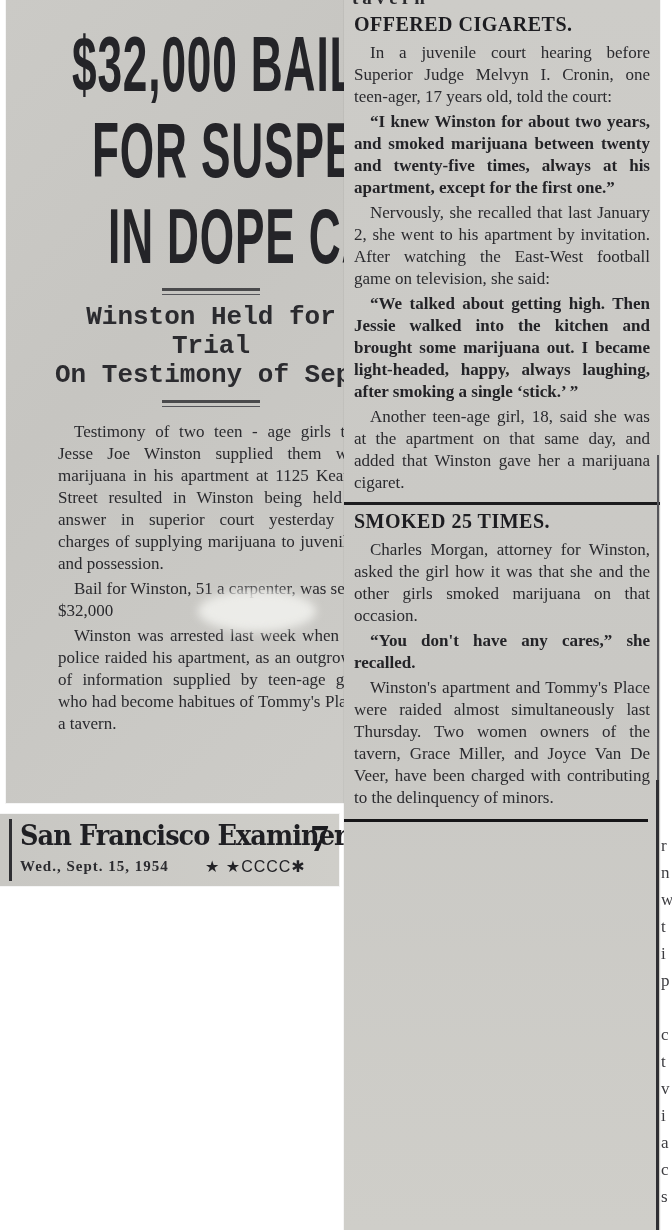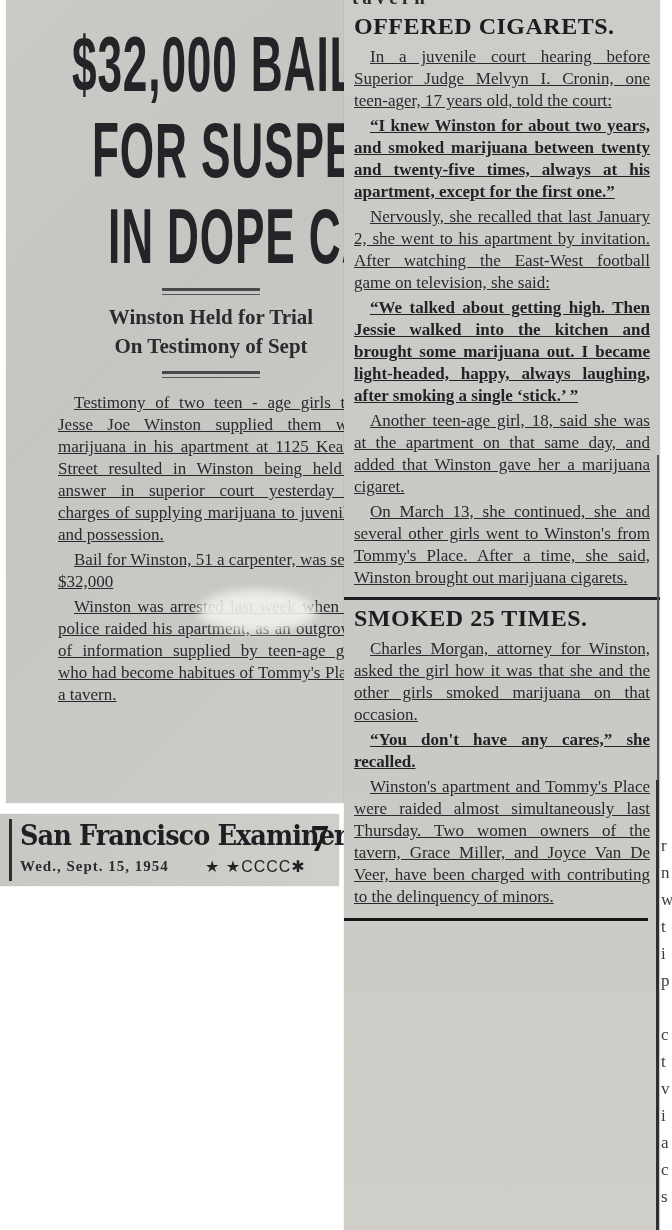--- a/index.html
+++ b/index.html
@@ -33,28 +33,28 @@
   .hl-1 { margin-left:26px; margin-top:20px; }
   .hl-2 { margin-left:46px; }
   .hl-3 { margin-left:62px; }
 
   .double-rule {
     width:98px; margin:10px auto 8px auto; height:3px;
     border-top:3px solid #4a4a4c; border-bottom:1px solid #55555a;
   }
 
   .subhead {
-    text-align:center; font-family:Liberation Serif, serif;
-    font-weight:700; font-size:21px; line-height:29px; color:#2b2b2f;
+    text-align:center; font-family:Liberation Mono, monospace;
+    font-weight:700; font-size:26px; line-height:29px; color:#2b2b2f;
   }
 
   .body-text { padding:6px 10px 0 12px; color:#2a2a2e; }
   .body-text p, .col-body p {
     margin:0 0 3px 0; font-size:17px; line-height:22px;
-    text-align:justify; text-indent:16px;text-decoration:underline;
+    text-align:justify; text-indent:16px;
   }
   .smudge {
     position:absolute; left:192px; top:590px; width:118px; height:42px;
     background:rgba(240,240,236,0.9); border-radius:50%; filter:blur(5px);
   }
 
   
   .mh-bar { position:absolute; left:9px; top:5px; width:3px; height:62px; background:#2e2e32; }
   .mh-name {
     position:absolute; left:20px; top:6px; white-space:nowrap;
@@ -80,21 +80,21 @@
   .top-frag {
     height:9px; overflow:hidden; margin:0 0 2px 8px; width:120px;
   }
   .top-frag span {
     display:block; transform:translateY(-13px);
     font-weight:700; font-size:19px; letter-spacing:4px; color:#2a2a2e;
     font-family:"Liberation Serif", serif;
   }
   .col-body { padding:0 10px 0 10px; color:#2a2a2e; }
   .sec-heading {
-    font-family:"Liberation Serif", serif; font-weight:700; font-size:24px;
+    font-family:"Liberation Serif", serif; font-weight:700; font-size:20px;
     letter-spacing:0.5px; color:#1d1d21; margin:4px 0 6px 0;
   }
   .col-body p.bold { font-weight:700; color:#232327; }
   .sec-divider { border-top:3px solid #1c1c1e; margin:8px -10px 5px -10px; }
   .bottom-rule { border-top:3px solid #161618; margin:10px 2px 0 -10px; }
 
   .vrule-top { position:absolute; left:657px; top:455px; height:325px; width:1.5px; background:#55555a; }
   .vrule-bottom { position:absolute; left:656px; top:780px; height:450px; width:2.5px; background:#2f2f33; }
   .edge-sliver {
     position:absolute; left:661px; top:832px; width:11px; overflow:hidden;
@@ -150,21 +150,20 @@
 
   <div class="col-body">
     <div class="sec-heading">OFFERED CIGARETS.</div>
     <div>
 
     <p>In a juvenile court hearing before Superior Judge Melvyn I. Cronin, one teen-ager, 17 years old, told the court:</p>
         <p class="bold">“I knew Winston for about two years, and smoked marijuana between twenty and twenty-five times, always at his apartment, except for the first one.”</p>
         <p>Nervously, she recalled that last January 2, she went to his apartment by invitation. After watching the East-West football game on television, she said:</p>
         <p class="bold">“We talked about getting high. Then Jessie walked into the kitchen and brought some marijuana out. I became light-headed, happy, always laughing, after smoking a single ‘stick.’ ”</p>
         <p>Another teen-age girl, 18, said she was at the apartment on that same day, and added that Winston gave her a marijuana cigaret.</p>
-        <p>On March 13, she continued, she and several other girls went to Winston's from Tommy's Place. After a time, she said, Winston brought out marijuana cigarets.</p>
       </div>
 
     <div class="sec-divider"></div>
 
     <div class="sec-heading">SMOKED 25 TIMES.</div>
     <div>
 
     <p>Charles Morgan, attorney for Winston, asked the girl how it was that she and the other girls smoked marijuana on that occasion.</p>
         <p class="bold">“You don't have any cares,” she recalled.</p>
         <p>Winston's apartment and Tommy's Place were raided almost simultaneously last Thursday. Two women owners of the tavern, Grace Miller, and Joyce Van De Veer, have been charged with contributing to the delinquency of minors.</p>

